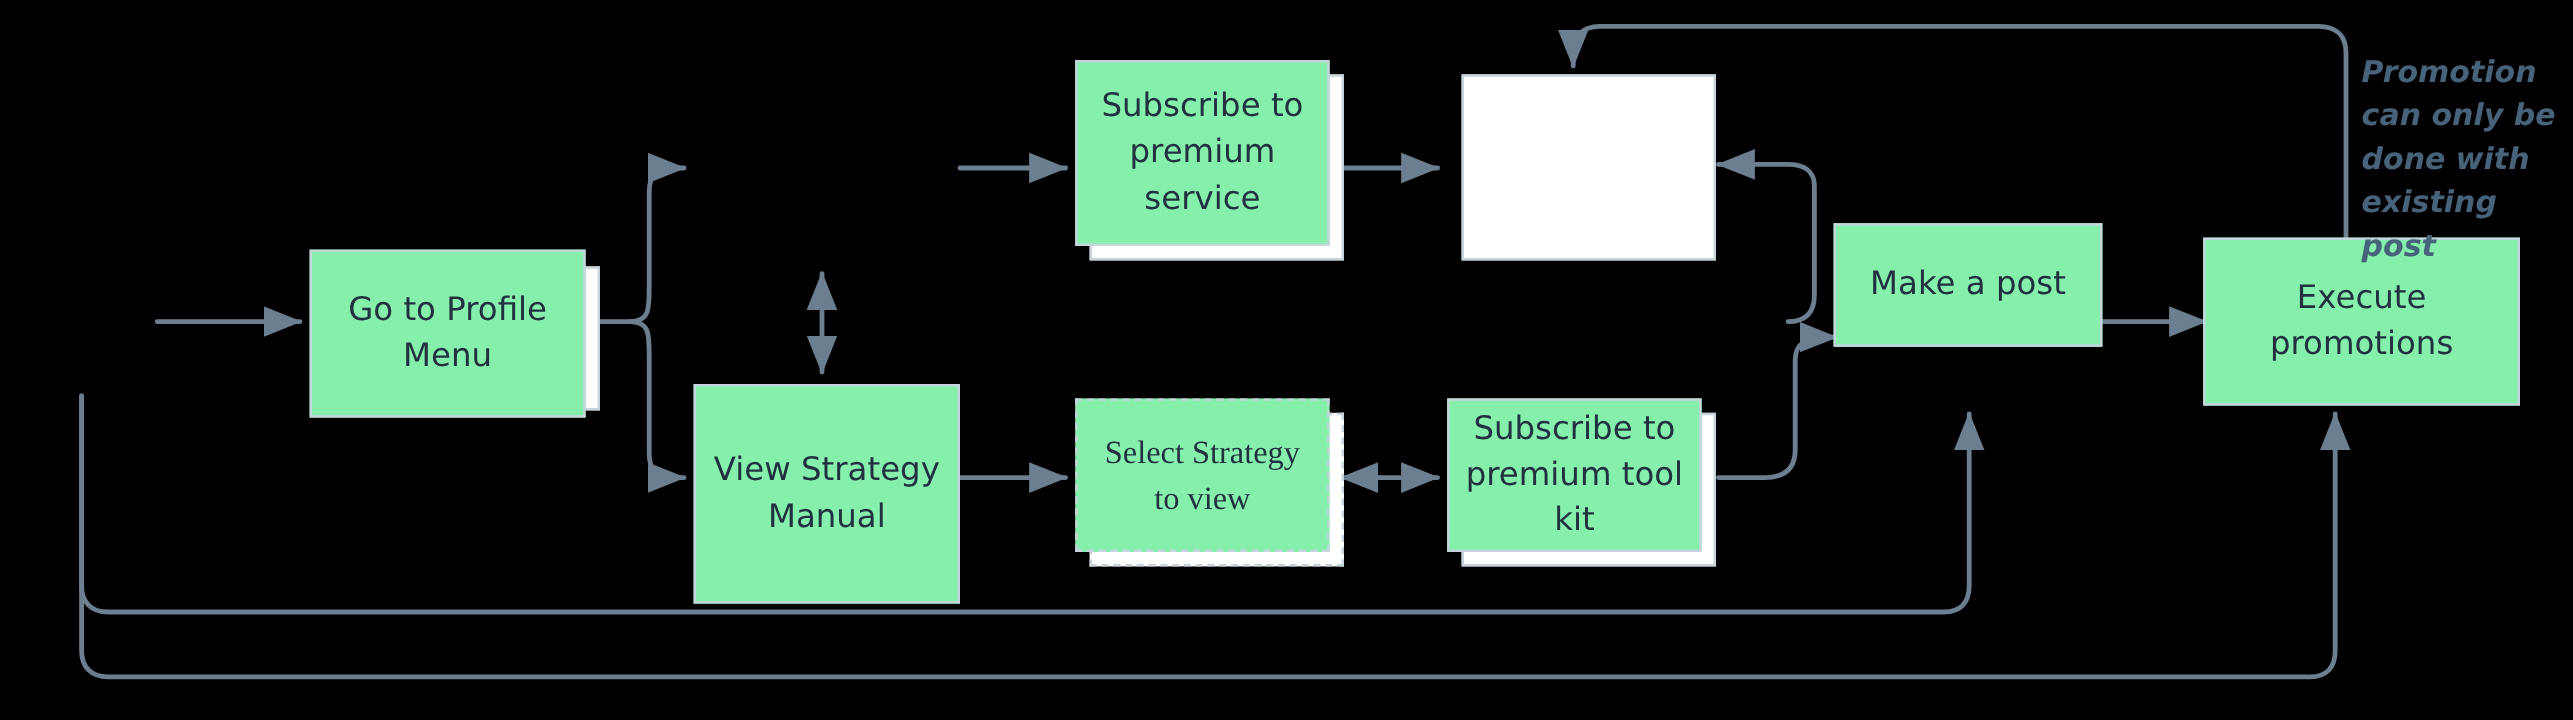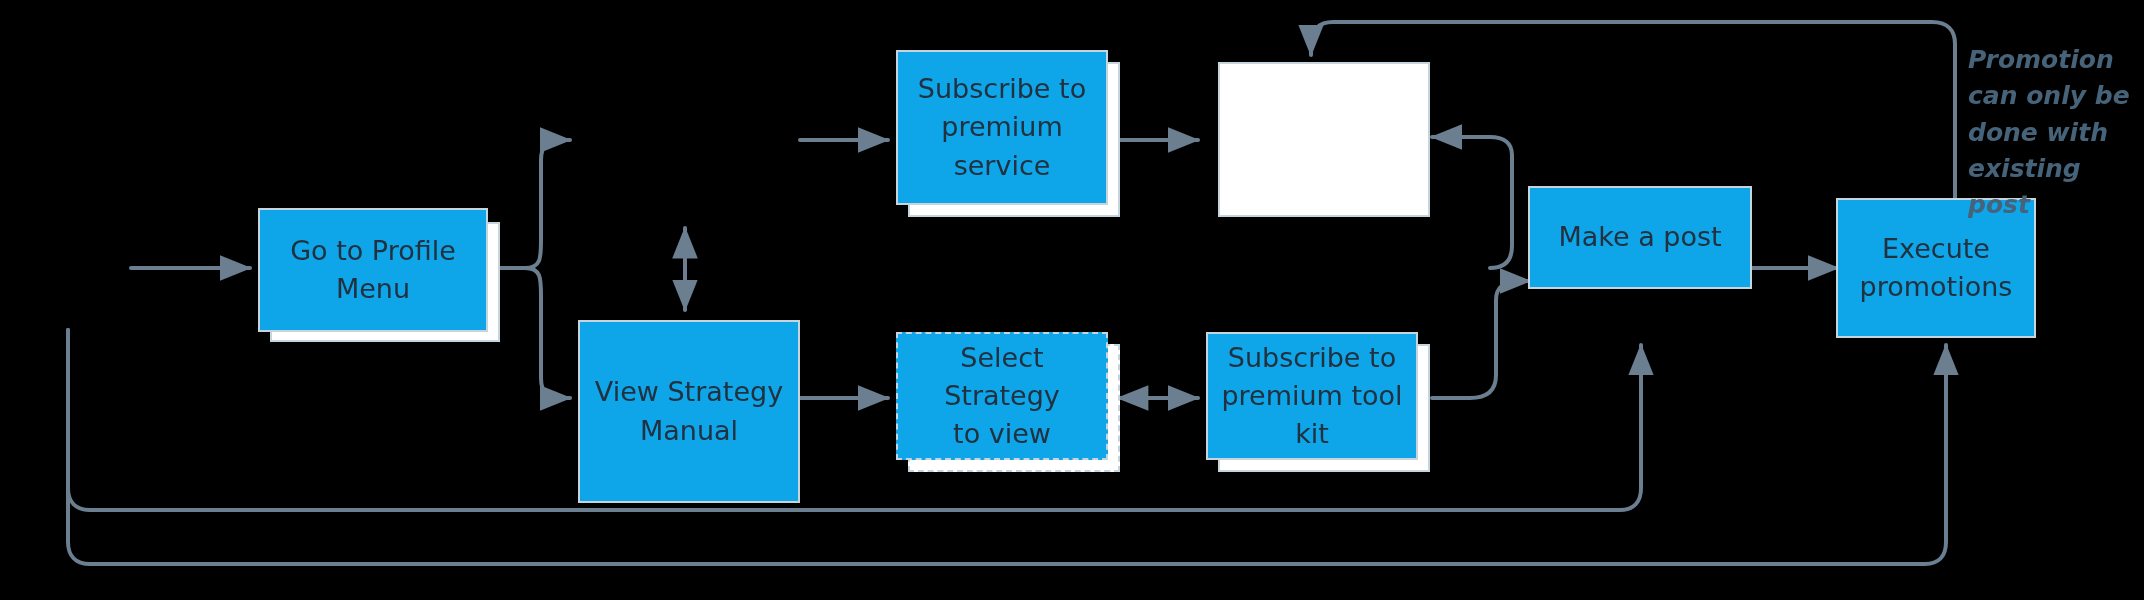--- a/index.html
+++ b/index.html
@@ -24,21 +24,21 @@
     pointer-events: none;
   }
   .node {
     position: absolute;
     box-sizing: border-box;
     display: flex;
     align-items: center;
     justify-content: center;
     text-align: center;
     color: #22313f;
-    background: #0ea5e9;
+    background: #86efac;
     border: 2px solid #c5d4dd;
     z-index: 5;
   }
   .node .lbl {
     display: block;
     padding: 0 10px;
     line-height: 1.42;
     font-size: 27px;
     color: #22313f;
     white-space: pre-line;
@@ -121,53 +121,53 @@
     </g>
   </svg>
 
   <div class="stack-sheet" style="left:270px; top:222px; width:230px; height:120px;"></div>
   <div class="stack-sheet" style="left:908px; top:62px; width:212px; height:155px;"></div>
   <div class="stack-sheet" style="left:1218px; top:62px; width:212px; height:155px;"></div>
   <div class="stack-sheet dashed" style="left:908px; top:344px; width:212px; height:128px;"></div>
   <div class="stack-sheet" style="left:1218px; top:344px; width:212px; height:128px;"></div>
 
 
-  <div class="node" style="left:258px; top:208px; width:230px; height:124px;">
+  <div class="node" style="left:258px; top:208px; width:230px; height:140px;">
     <span class="lbl">Go to Profile
 Menu</span>
   </div>
 
 
   <div class="node" style="left:896px; top:50px; width:212px; height:155px;">
     <span class="lbl">Subscribe to
 premium
 service</span>
   </div>
 
 
   <div class="node" style="left:578px; top:320px; width:222px; height:183px;">
     <span class="lbl">View Strategy
 Manual</span>
   </div>
 
-  <div class="node dashed" style="left:896px; top:332px; width:212px; height:128px;">
+  <div class="node dashed" style="left:896px; top:332px; width:212px; height:128px;font-family:Liberation Serif, serif;">
     <span class="lbl">Select Strategy
 to view</span>
   </div>
 
   <div class="node" style="left:1206px; top:332px; width:212px; height:128px;">
     <span class="lbl">Subscribe to
 premium tool kit</span>
   </div>
 
   <div class="node" style="left:1528px; top:186px; width:224px; height:103px;">
     <span class="lbl">Make a post</span>
   </div>
 
-  <div class="node" style="left:1836px; top:198px; width:200px; height:140px;">
+  <div class="node" style="left:1836px; top:198px; width:264px; height:140px;">
     <span class="lbl">Execute
 promotions</span>
   </div>
 
   <div class="annotation" style="left:1968px; top:42px; width:180px;">Promotion
 can only be
 done with
 existing post</div>
 
 </div>

